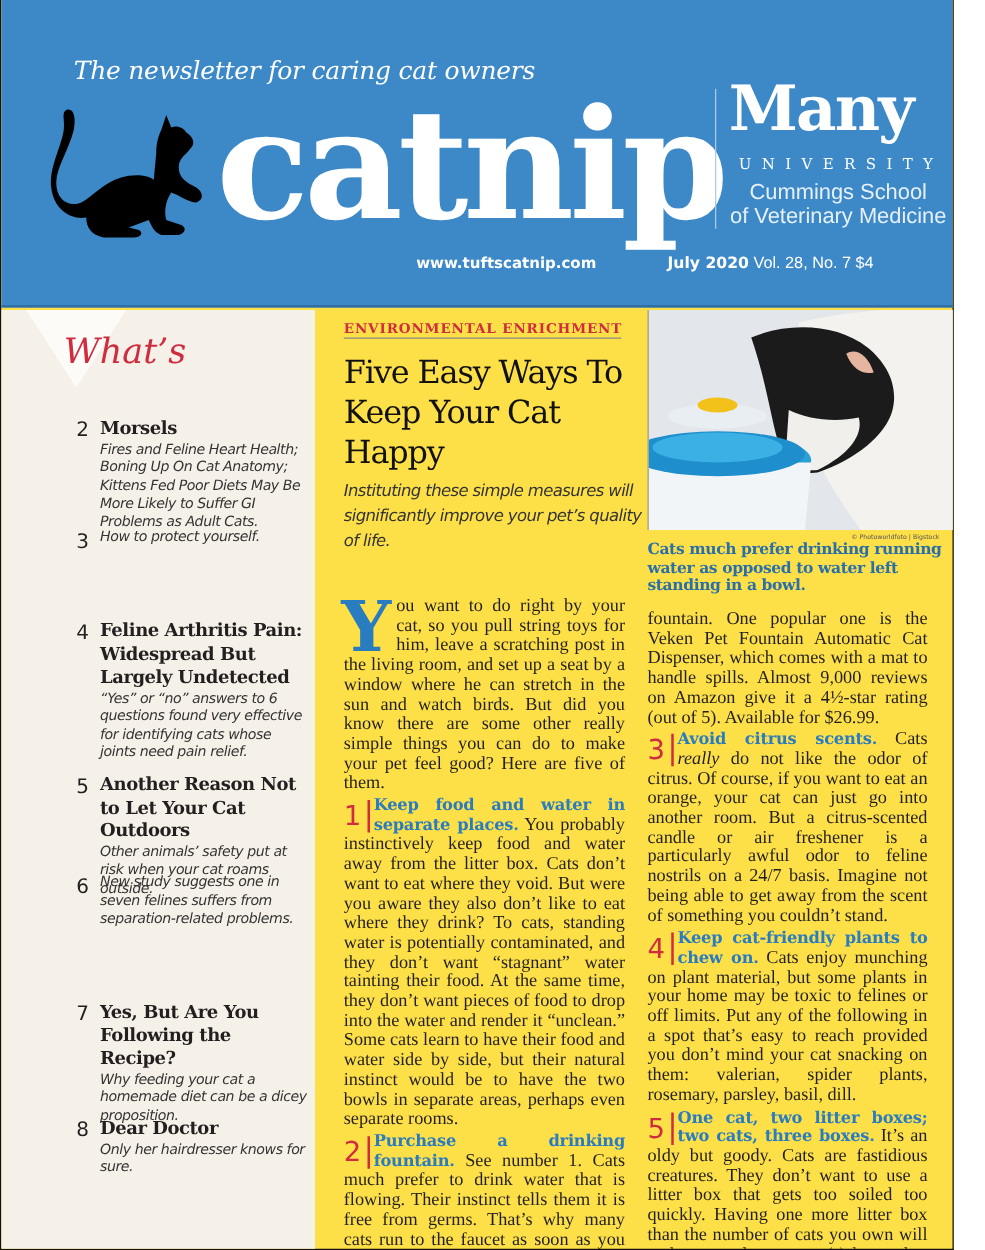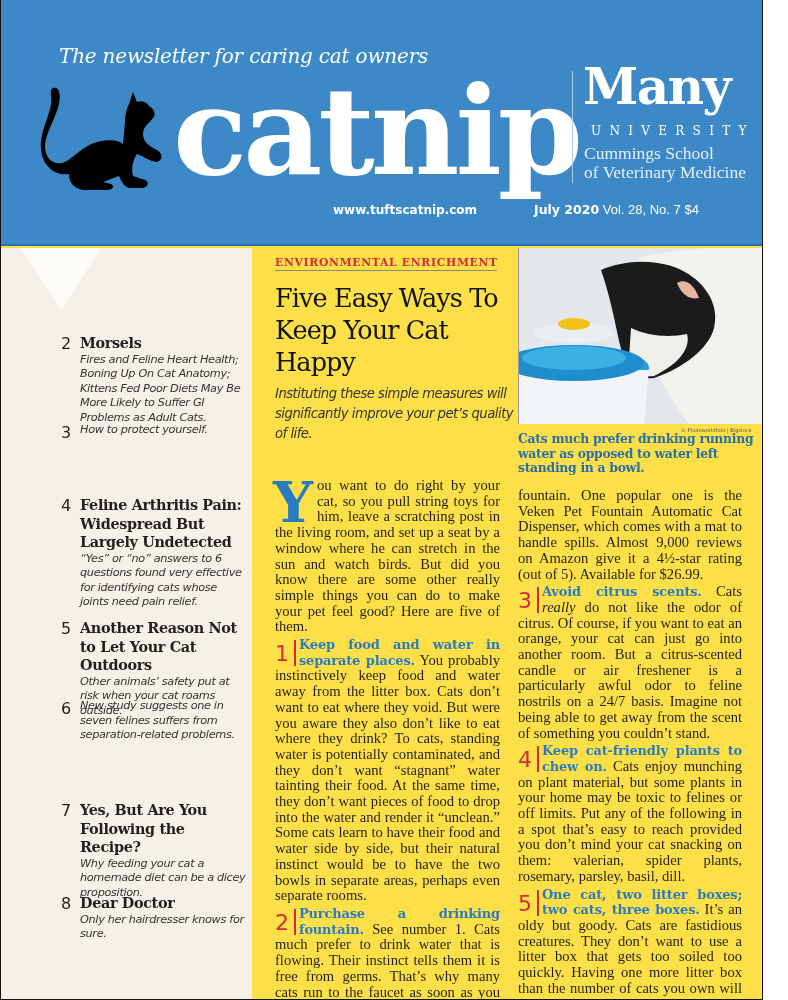--- a/index.html
+++ b/index.html
@@ -12,21 +12,21 @@
   .masthead { position: absolute; left: 0; top: 0; width: 788px; height: 246px; background: #3d89c8; border-bottom: 2px solid #2f6fa6; }
   .tagline { position: absolute; left: 58px; top: 44px; font-family: "DejaVu Serif", serif; font-style: italic; color: #fff; font-size: 20px; letter-spacing: -0.2px; }
   .cat-silhouette { position: absolute; left: 38px; top: 84px; width: 130px; height: 120px; }
   .logo-word { position: absolute; left: 172px; top: 70px; font-family: "DejaVu Serif", serif; font-weight: bold; color: #fff; font-size: 122px; letter-spacing: -4px; line-height: 1; }
   .site-url { position: absolute; left: 332px; top: 203px; font-family: "DejaVu Sans", sans-serif; font-weight: bold; color: #fff; font-size: 12px; }
   .issue { position: absolute; left: 533px; top: 202px; color: #fff; font-family: "Liberation Sans", sans-serif; font-size: 13px; }
   .issue .month { font-weight: bold; font-family: "DejaVu Sans", sans-serif; font-size: 12.5px; }
   .tufts-divider { position: absolute; left: 571px; top: 71px; width: 1px; height: 112px; background: #a9cbe8; }
   .tufts-word { position: absolute; left: 582px; top: 62px; font-family: "DejaVu Serif", serif; font-weight: bold; color: #fff; font-size: 50px; letter-spacing: -1.5px; line-height: 1; }
   .tufts-univ { position: absolute; left: 590px; top: 124px; font-family: "DejaVu Serif", serif; color: #fff; font-size: 12px; letter-spacing: 8.3px; }
-  .tufts-school { position: absolute; left: 583px; top: 144px; font-family: Liberation Serif, serif; color: #e6f0f9; font-size: 17.5px; line-height: 19px; }
+  .tufts-school { position: absolute; left: 583px; top: 144px; font-family: Liberation Sans, sans-serif; color: #e6f0f9; font-size: 17.5px; line-height: 19px; text-align: center; }
 
   
   .sidebar { position: absolute; left: 0; top: 248px; width: 251px; height: 752px; background: #f5f1e8; }
   .sidebar-triangle { position: absolute; left: 20px; top: 0; width: 0; height: 0; border-left: 40px solid transparent; border-right: 40px solid transparent; border-top: 62px solid #fdfbf7; }
   .wi-what { position: absolute; left: 50px; top: 16px; font-family: "DejaVu Serif", serif; font-style: italic; color: #cf2c3f; font-size: 28px; }
   .wi-inside { position: absolute; left: 88px; top: 42px; font-family: "DejaVu Serif", serif; color: #cf2c3f; font-size: 34px; letter-spacing: -0.5px; }
   .toc { position: absolute; left: 60px; top: 86px; width: 186px; }
   .toc-item { position: relative; padding-left: 19px; }
   .toc-num { position: absolute; left: 0; top: 0; font-family: "DejaVu Sans", sans-serif; font-size: 16px; color: #231f20; }
   .toc-title { font-family: "DejaVu Serif", serif; font-weight: bold; font-size: 14.4px; line-height: 18.5px; color: #231f20; letter-spacing: -0.35px; }
@@ -74,20 +74,21 @@
     <div class="tufts-word">Many</div>
     <div class="tufts-univ">UNIVERSITY</div>
     <div class="tufts-school">
       <div>Cummings School</div>
       <div>of Veterinary Medicine</div>
     </div>
   </div>
 
   <div class="sidebar">
     <div class="sidebar-triangle"></div>
+    <div class="wi-what">What’s</div>
 
     <div class="toc">
       <div class="toc-item" style="height:89px">
         <span class="toc-num">2</span>
         <div class="toc-title">Morsels</div>
         <div class="toc-desc">Fires and Feline Heart Health; Boning Up On Cat Anatomy; Kittens Fed Poor Diets May Be More Likely to Suffer GI Problems as Adult Cats.</div>
       </div>
       <div class="toc-item" style="height:73px">
         <span class="toc-num">3</span>
         <div class="toc-desc">How to protect yourself.</div>

